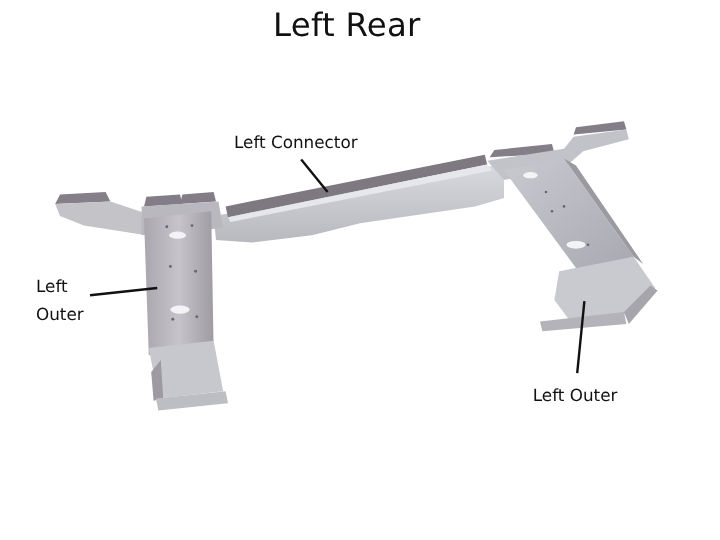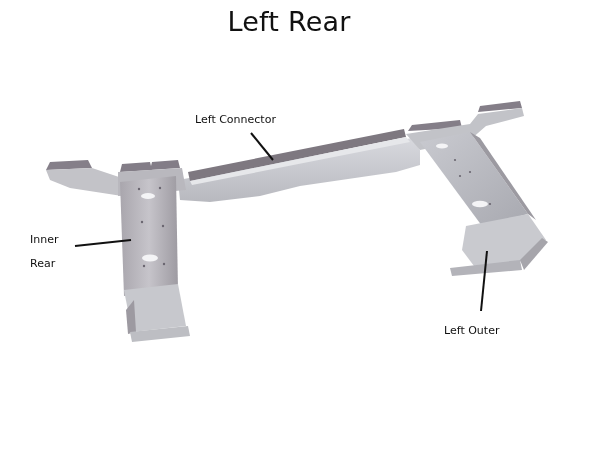--- a/index.html
+++ b/index.html
@@ -1,20 +1,20 @@
 <!DOCTYPE html>
 <html><head>
 <meta charset="utf-8">
 <style>
   html, body { margin:0; padding:0; background:#ffffff; }
   body { width:600px; height:450px; position:relative; overflow:hidden;
          font-family:"DejaVu Sans", "Liberation Sans", sans-serif; color:#111; }
   .title { position:absolute; top:6px; left:0; width:578px; text-align:center;
            font-size:27px; font-weight:400; letter-spacing:0.2px; }
-  .label { position:absolute; font-size:11px; line-height:21px; color:#111; }
+  .label { position:absolute; font-size:14px; line-height:21px; color:#111; }
   #part { position:absolute; left:0; top:0; }
 </style>
 </head>
 <body>
 
 <div class="title">Left Rear</div>
 
 <svg id="part" width="600" height="450" viewBox="0 0 600 450">
   <defs>
     <linearGradient id="gInner" x1="0" y1="0" x2="1" y2="0">
@@ -83,15 +83,15 @@
   </g>
 </svg>
 
 <svg width="600" height="450" style="position:absolute;left:0;top:0;pointer-events:none;">
   <line x1="251" y1="133" x2="273" y2="160" stroke="#111" stroke-width="2"></line>
   <line x1="75" y1="246" x2="131" y2="240" stroke="#111" stroke-width="2"></line>
   <line x1="487" y1="251" x2="481" y2="311" stroke="#111" stroke-width="2"></line>
 </svg>
 
 <div class="label" style="left:195px;top:109px;">Left Connector</div>
-<div class="label" style="left:30px;top:229px;">Inner</div>
-<div class="label" style="left:30px;top:253px;">Rear</div>
+<div class="label" style="left:30px;top:229px;">Left</div>
+<div class="label" style="left:30px;top:253px;">Outer</div>
 <div class="label" style="left:444px;top:320px;text-align:center;">Left Outer</div>
 
 </body></html>

